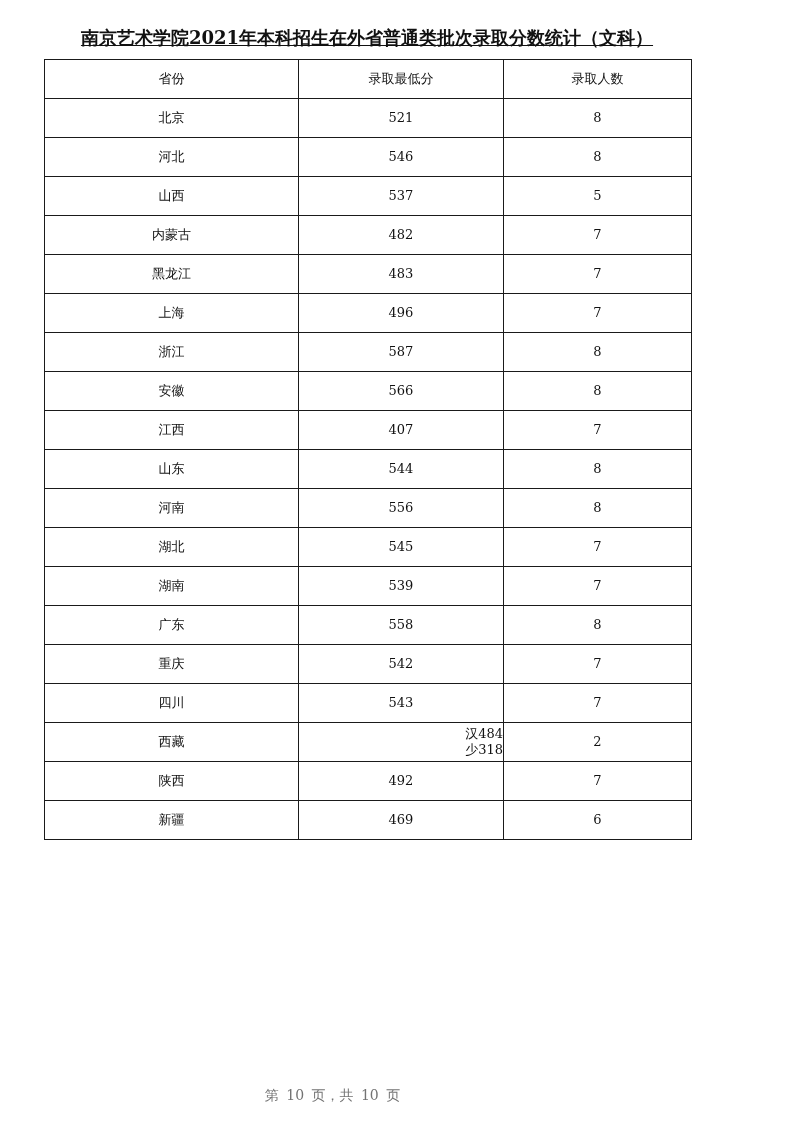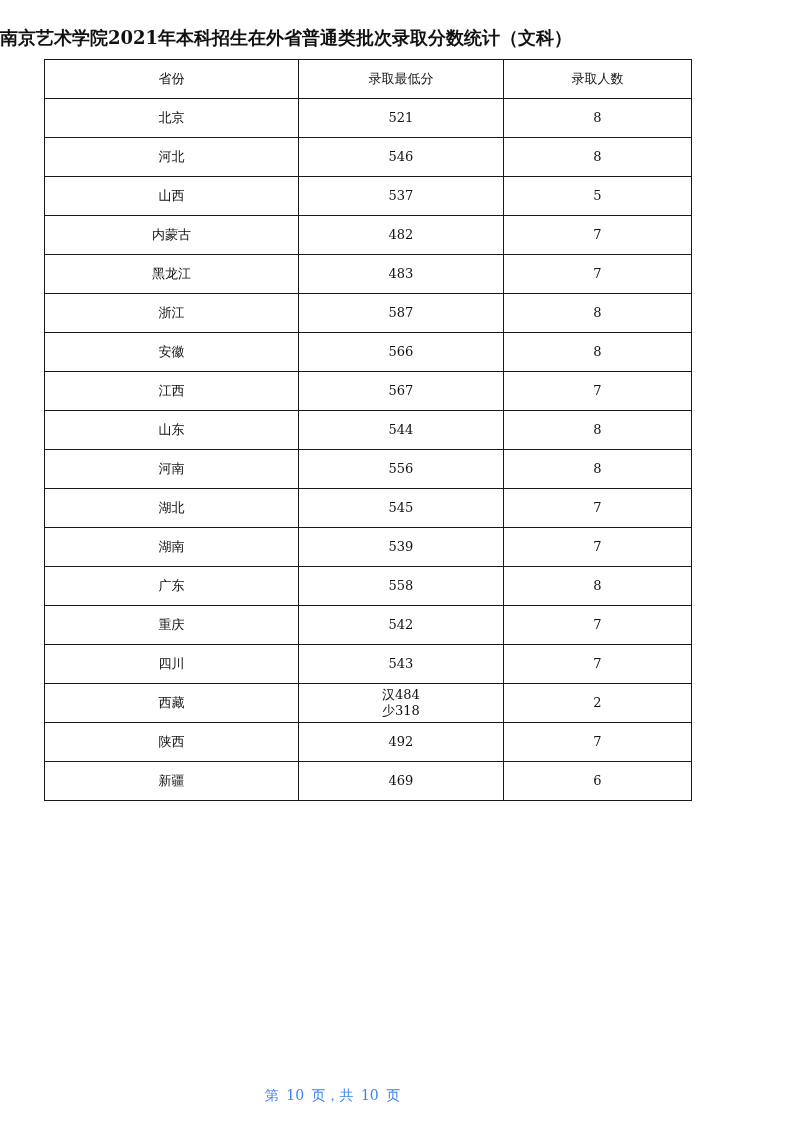--- a/index.html
+++ b/index.html
@@ -13,25 +13,26 @@
       position: relative;
       overflow: hidden;
       font-family: "DejaVu Serif", "Liberation Serif", serif;
       color: #111111;
     }
     .title {
       position: absolute;
       left: 0;
       width: 734px;
       top: 26px;
-      text-align: left;
+      text-align: center;
       font-size: 18px;
       font-weight: bold;
       letter-spacing: 0px;
       white-space: nowrap;
+      text-decoration: underline;
     }
     table.score-table {
       position: absolute;
       left: 44px;
       top: 59px;
       width: 647px;
       border-collapse: collapse;
       table-layout: fixed;
     }
     table.score-table th,
@@ -41,29 +42,29 @@
       padding: 0;
       text-align: center;
       vertical-align: middle;
       font-size: 13px;
       font-weight: normal;
       line-height: 16px;
     }
     col.c1 { width: 254px; }
     col.c2 { width: 205px; }
     col.c3 { width: 188px; }
-    .multiline span { display: block; }
+    .multiline span { display: block; text-align: right; }
     .footer {
       position: absolute;
       left: 0;
       width: 665px;
       top: 1087px;
       text-align: center;
       font-size: 14px;
-      color: #3b82f6;
+      color: #737373;
       word-spacing: 3px;
     }
   </style>
 </head>
 <body>
 
 <div class="title">南京艺术学院2021年本科招生在外省普通类批次录取分数统计（文科）</div>
 
 <table class="score-table">
   <colgroup>
@@ -98,32 +99,37 @@
       <td>内蒙古</td>
       <td>482</td>
       <td>7</td>
     </tr>
     <tr>
       <td>黑龙江</td>
       <td>483</td>
       <td>7</td>
     </tr>
     <tr>
+      <td>上海</td>
+      <td>496</td>
+      <td>7</td>
+    </tr>
+    <tr>
       <td>浙江</td>
       <td>587</td>
       <td>8</td>
     </tr>
     <tr>
       <td>安徽</td>
       <td>566</td>
       <td>8</td>
     </tr>
     <tr>
       <td>江西</td>
-      <td>567</td>
+      <td>407</td>
       <td>7</td>
     </tr>
     <tr>
       <td>山东</td>
       <td>544</td>
       <td>8</td>
     </tr>
     <tr>
       <td>河南</td>
       <td>556</td>

